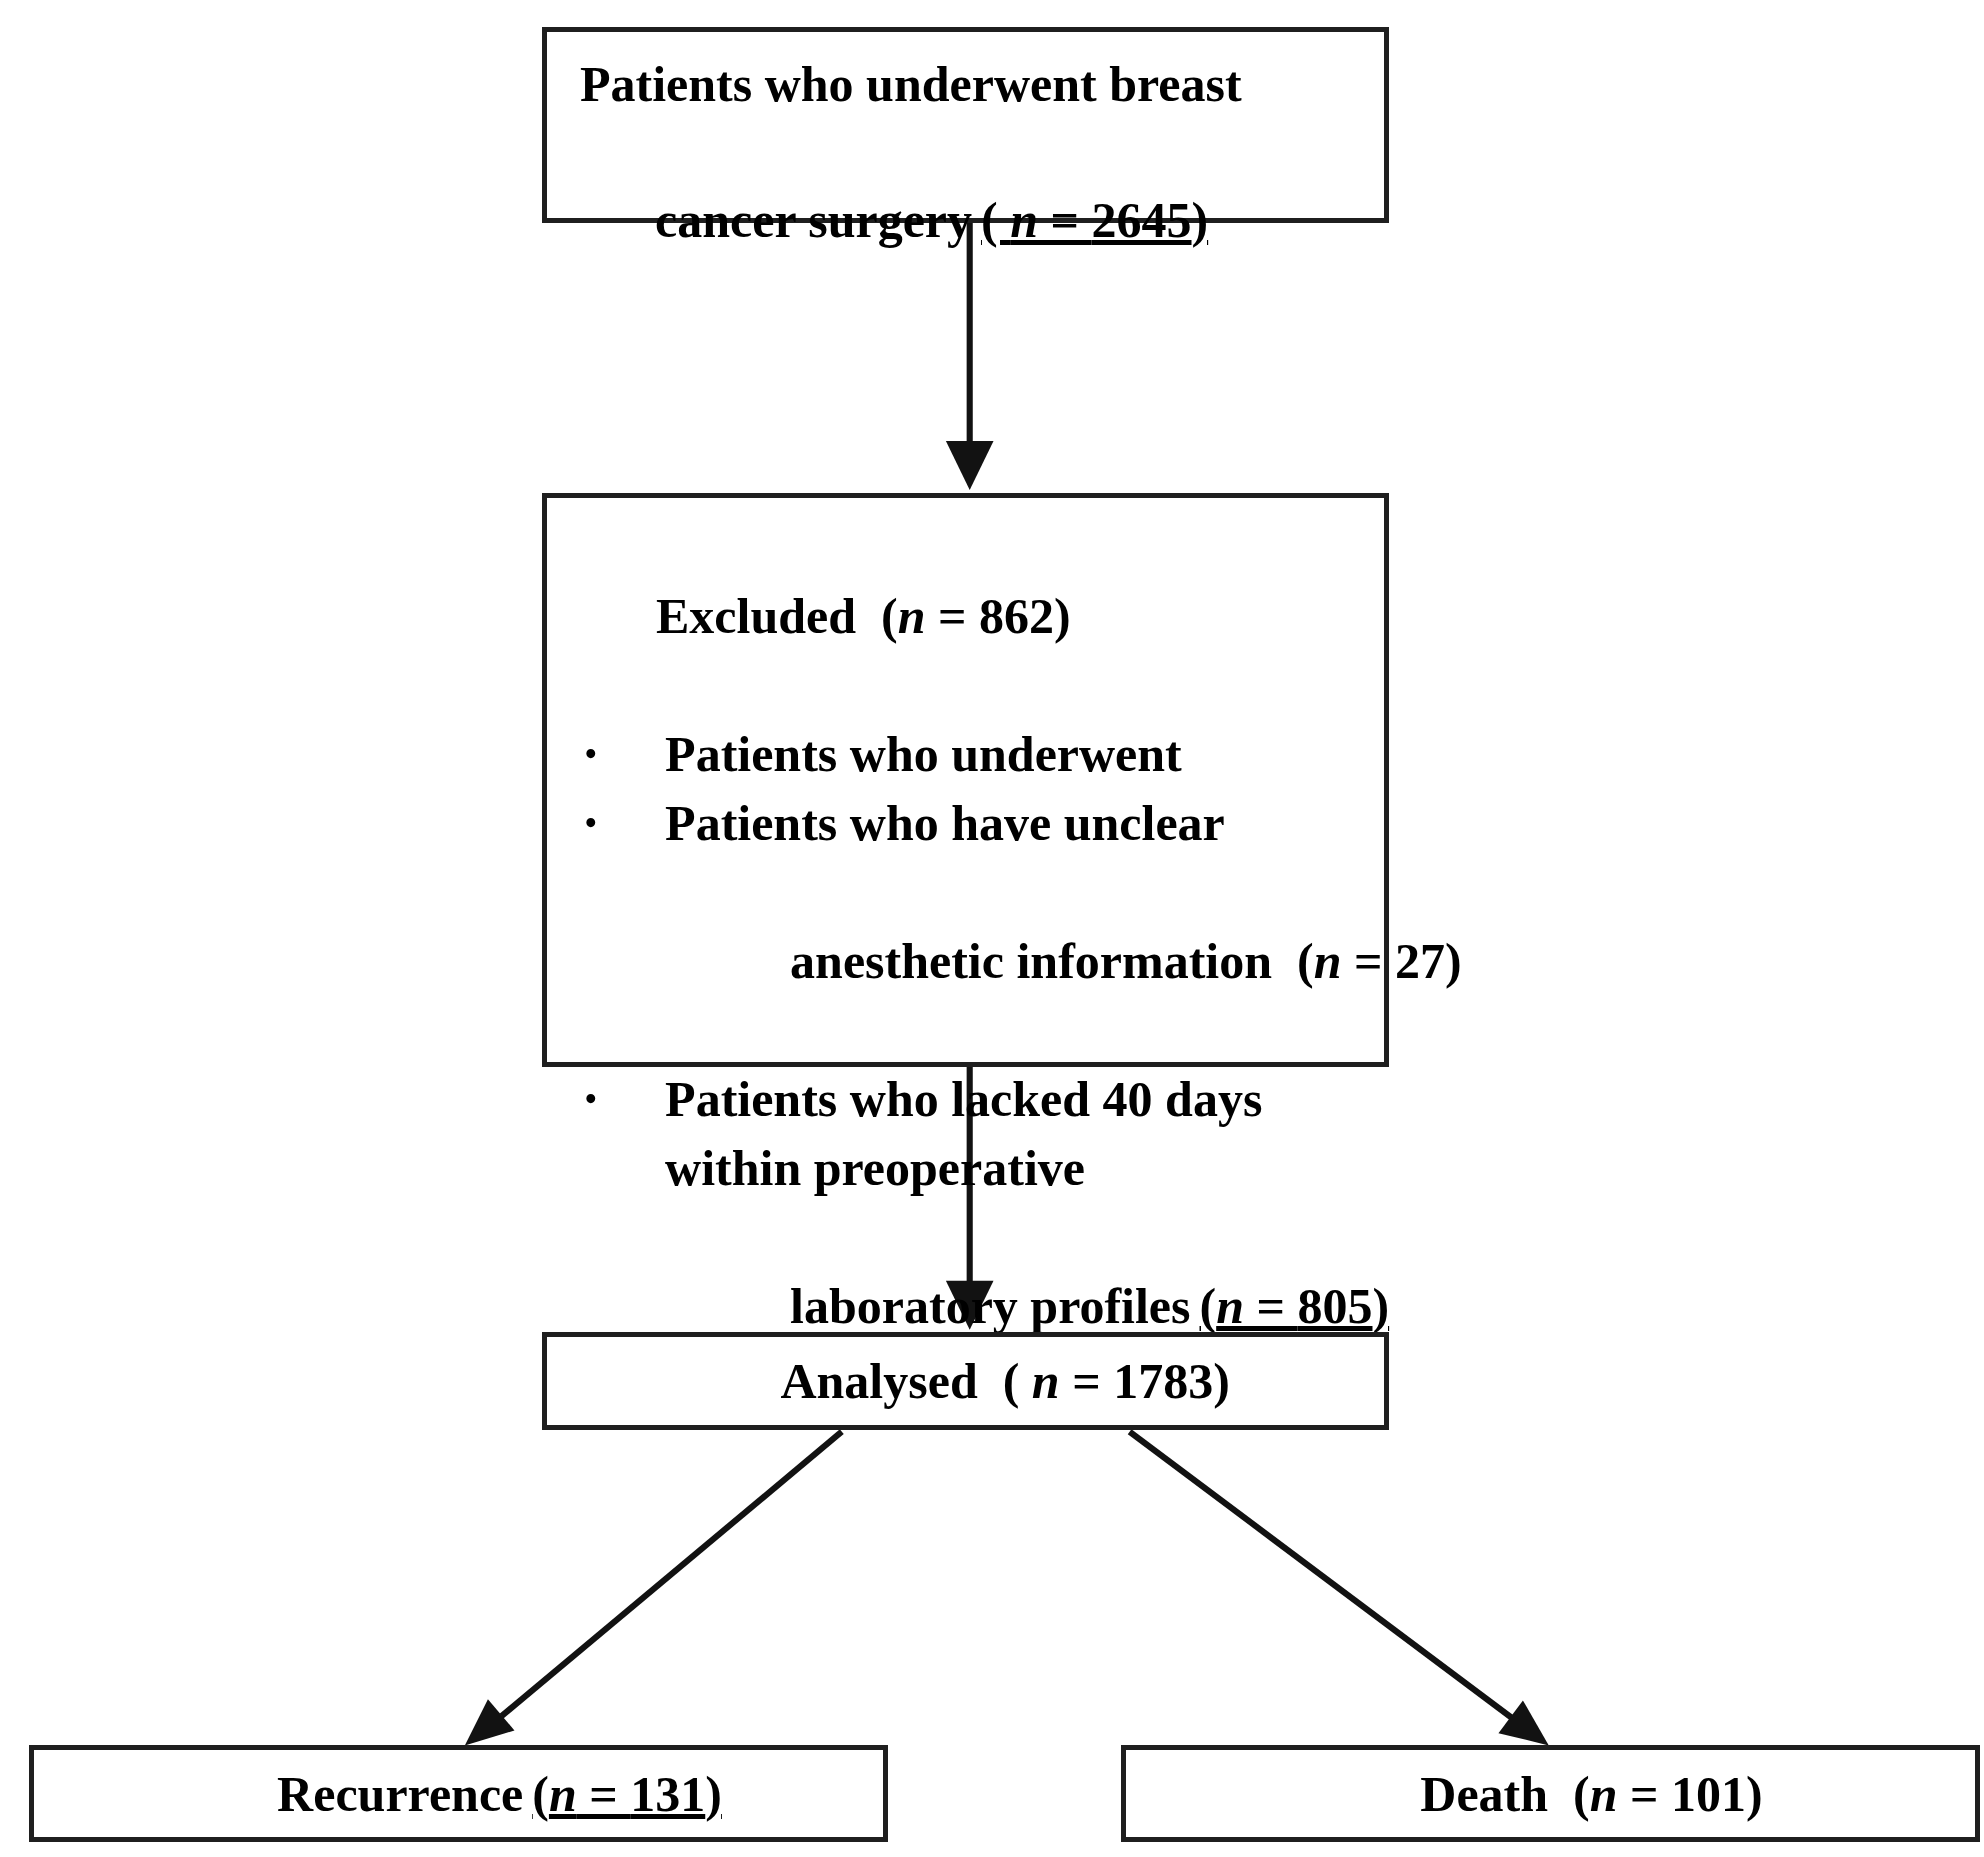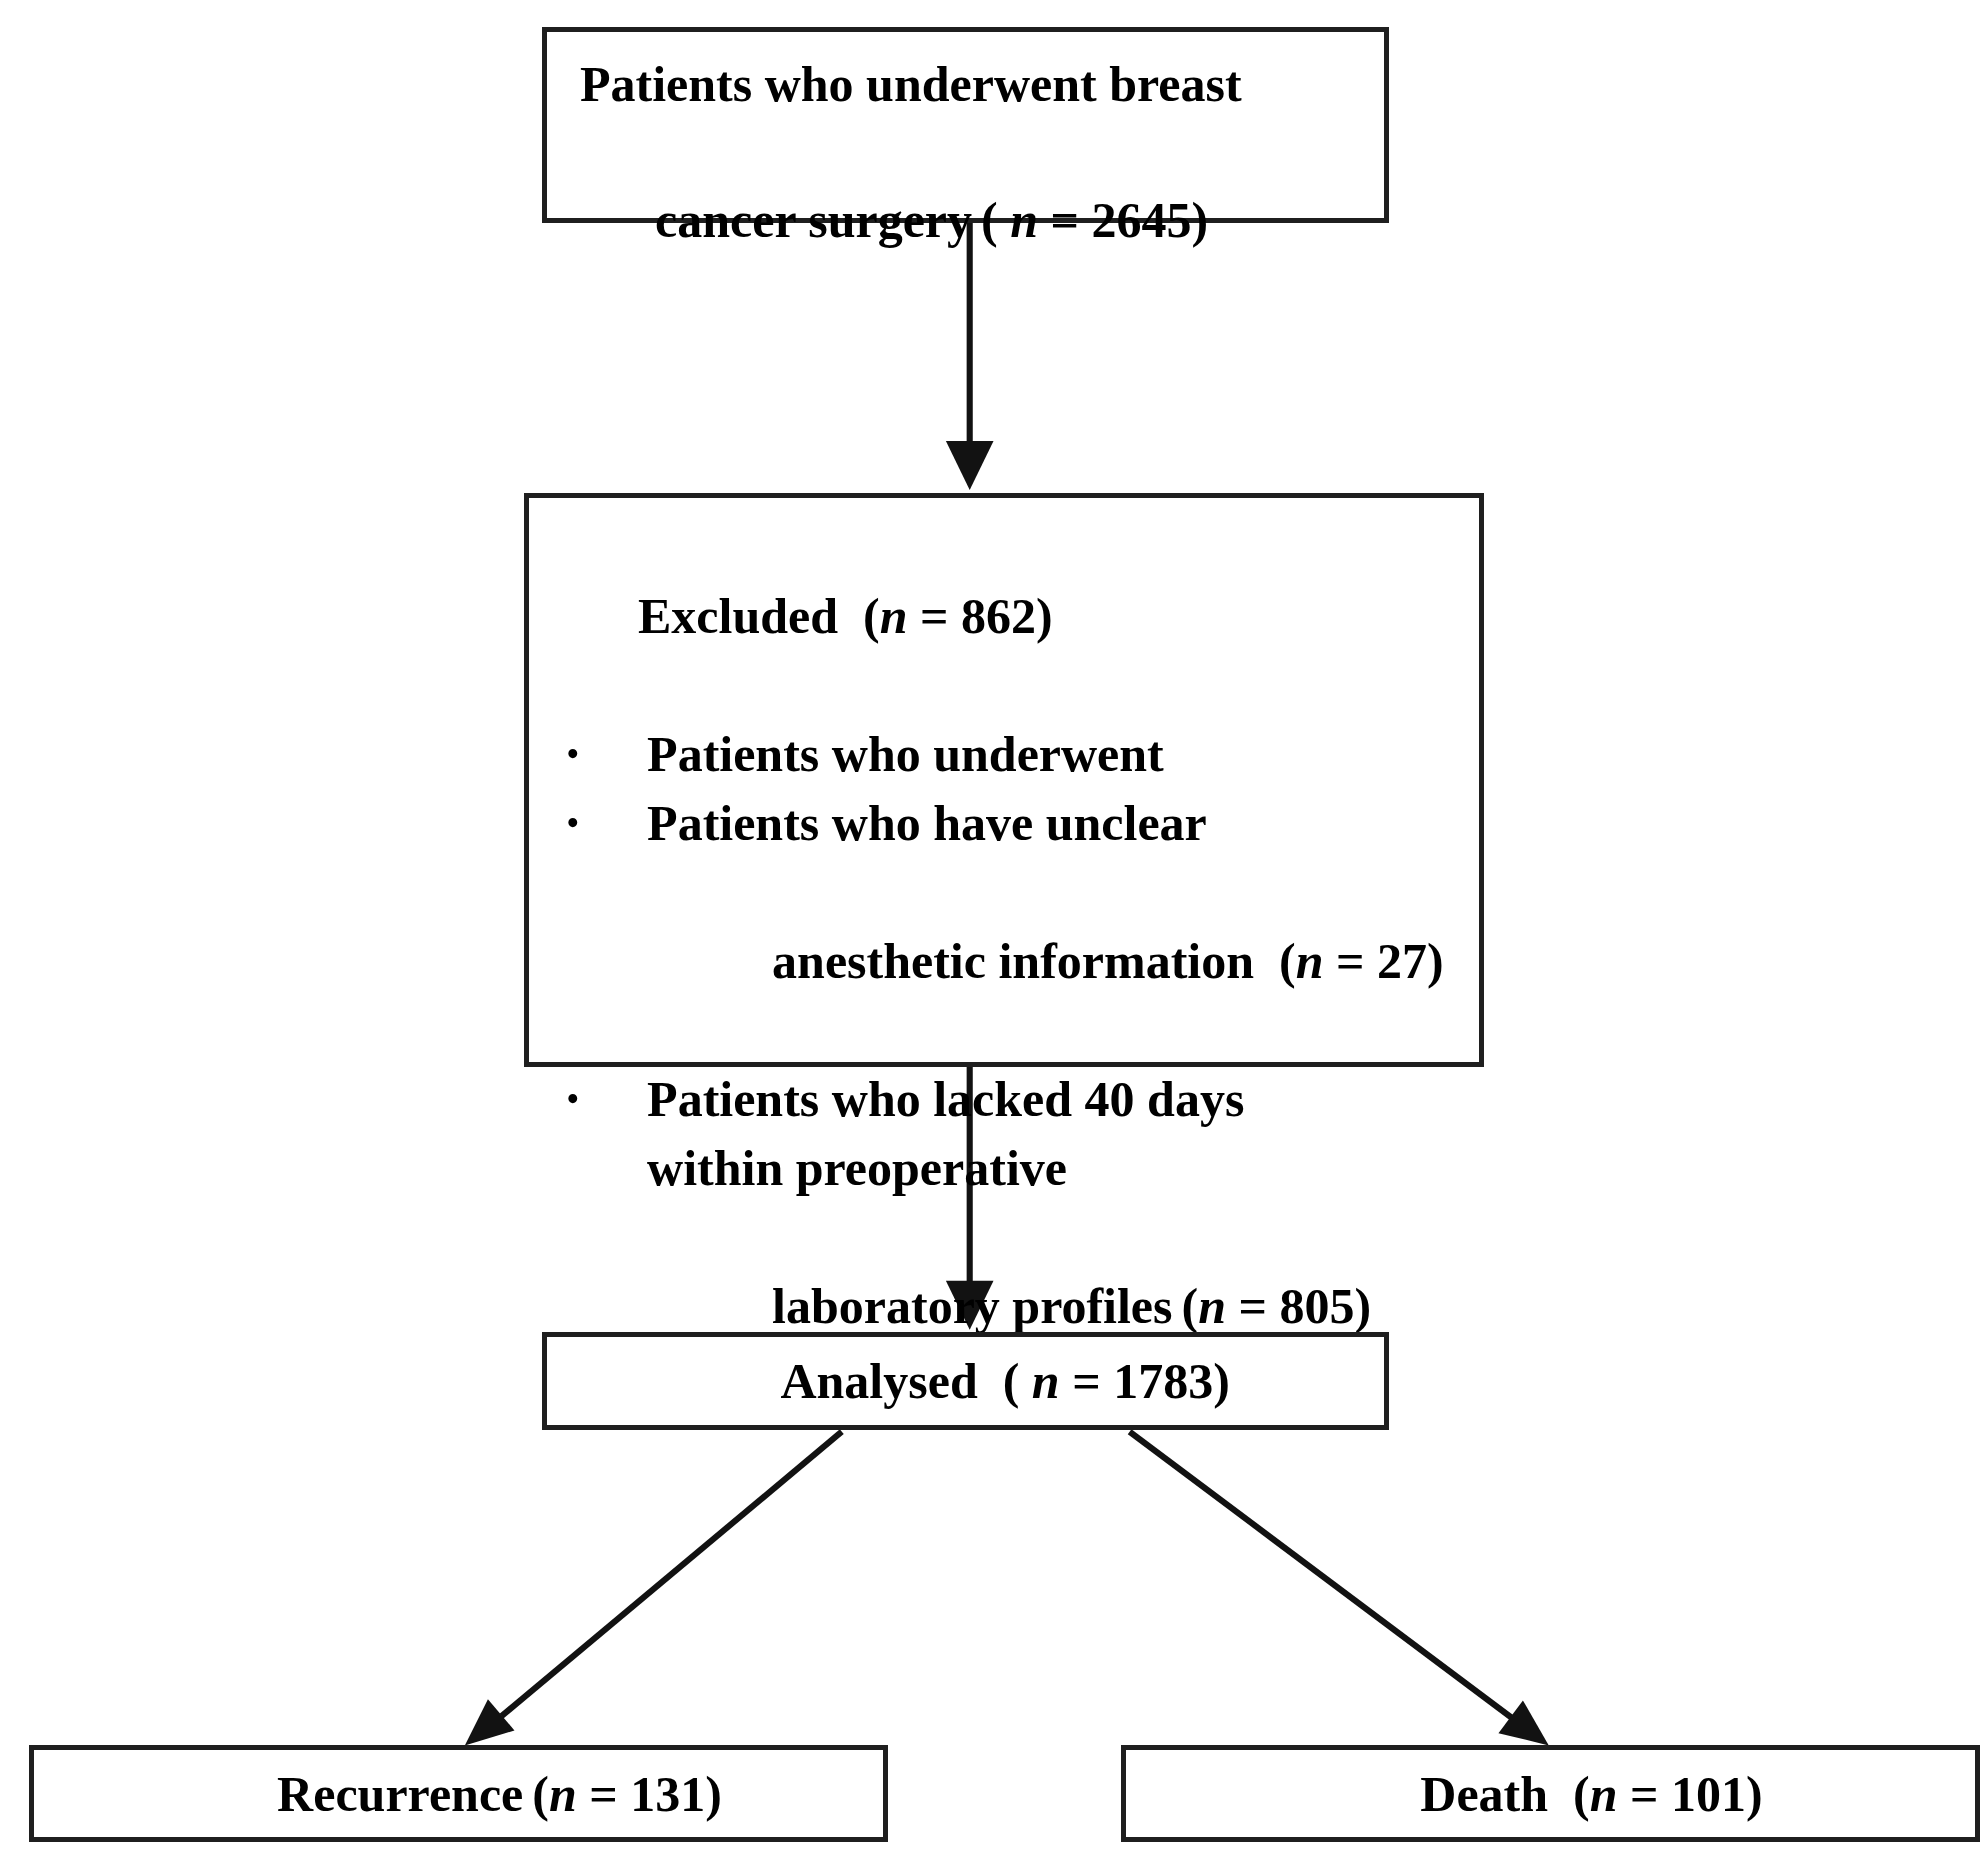--- a/index.html
+++ b/index.html
@@ -28,28 +28,28 @@
     box-sizing:border-box;
     background:var(--background);
     border:5.4px solid var(--box_border);
     font-size:50px;
     line-height:68px;
     padding-left:7px;
   }
   .tline,.bline{white-space:pre;}
   .nclause{white-space:pre;}
   .nclause .nvar{font-style:italic;}
-  .gap-sm{margin-left:0.18em;}
+  .gap-sm{margin-left:0.18em;text-decoration:underline;}
   .gap-md{margin-left:0.50em;}
 
   
   .box-top{left:542px;top:27px;width:847px;height:196px;padding:17.7px 13.6px 0 33px;}
 
   
-  .box-excluded{left:524px;top:493px;width:960px;height:574px;padding:15px 11px 8px 34px;line-height:69px;}
+  .box-excluded{left:542px;top:493px;width:847px;height:574px;padding:15px 11px 8px 34px;line-height:69px;}
   .bullet{display:flex;align-items:flex-start;}
   .bullet-dot{
     flex:0 0 80px;width:80px;
     font-size:33px;line-height:69px;
     padding-left:4.1px;
   }
   .bullet-text{flex:1 1 auto;}
 
   
   .box-analysed{

